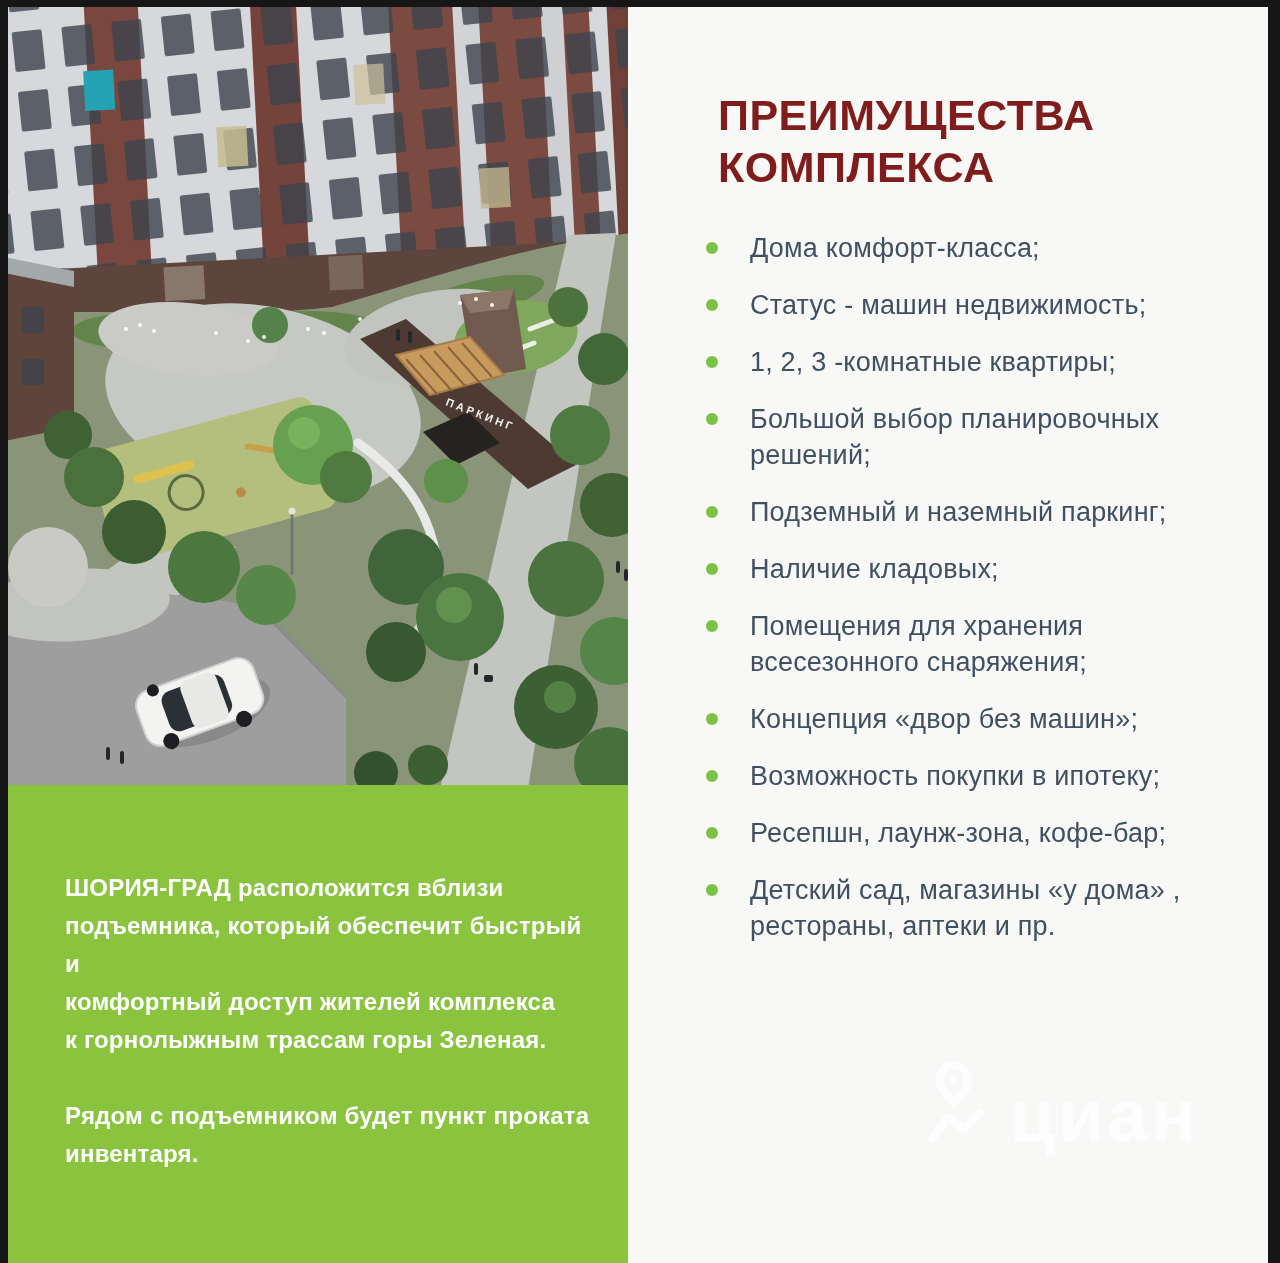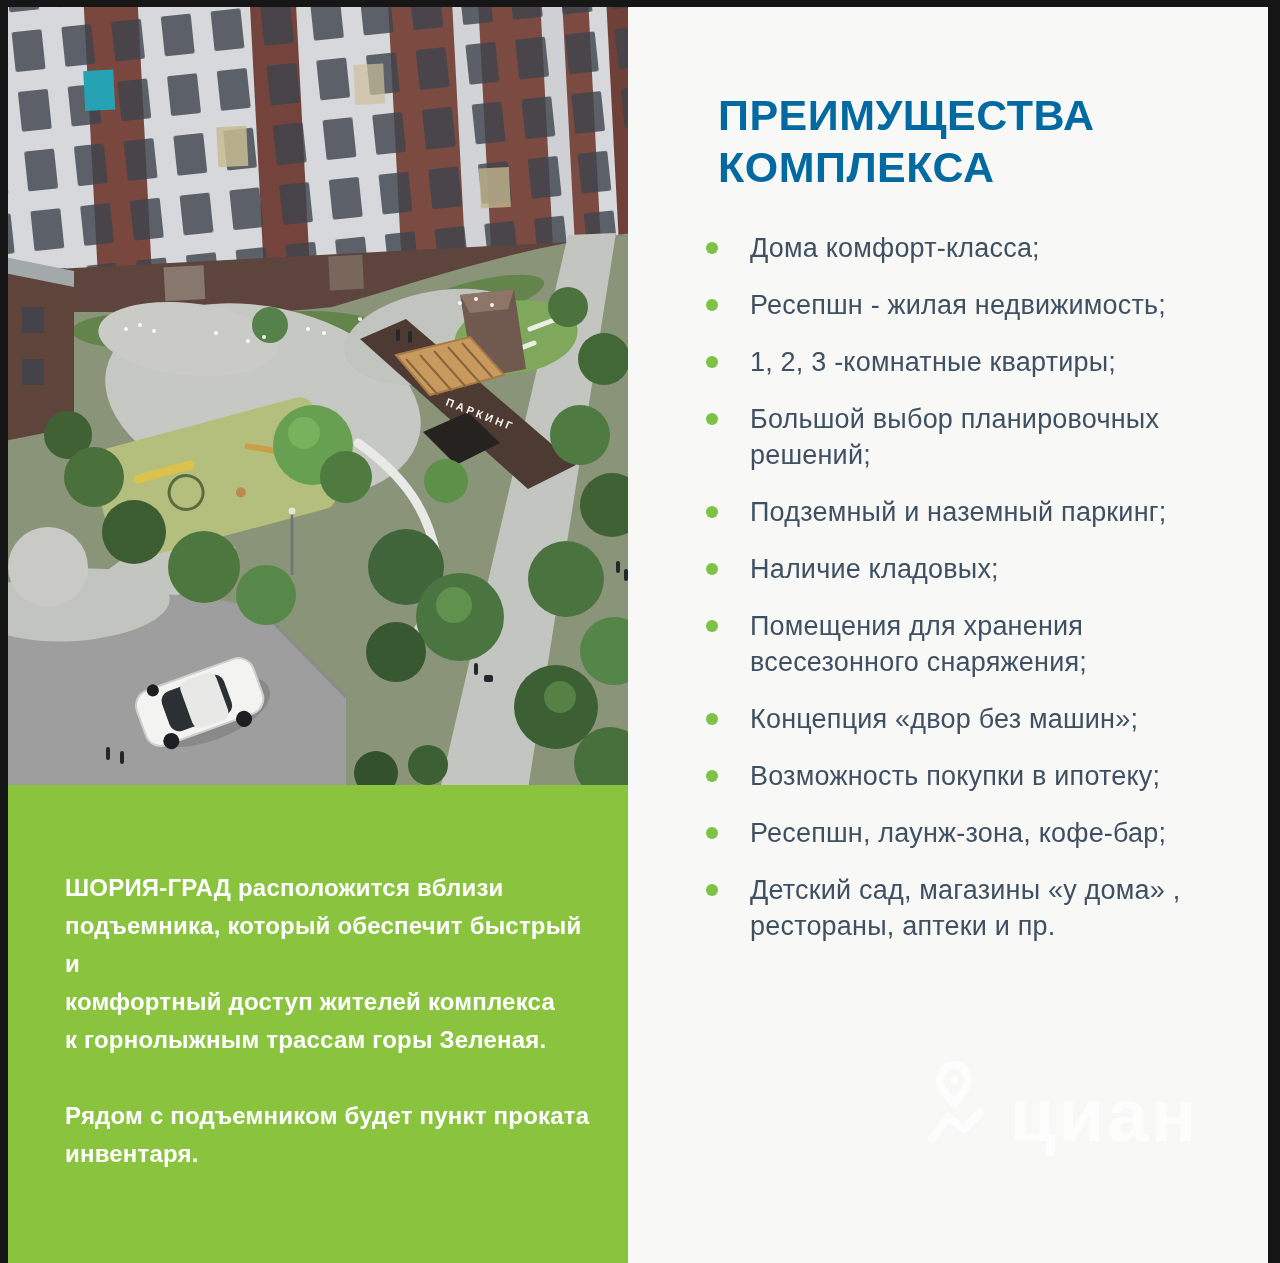--- a/index.html
+++ b/index.html
@@ -24,21 +24,21 @@
   .green-panel p{
     margin:0;font-size:24px;line-height:38px;font-weight:bold;
     white-space:pre-line;letter-spacing:0.2px;
   }
   .green-panel p + p{margin-top:38px;}
   
   .right-col{flex:1;position:relative;background:#f8f8f6;}
   .adv-title{
     margin:82px 0 0 90px;
     font-size:43px;line-height:52px;font-weight:bold;
-    color:#0369a1;letter-spacing:0.5px;white-space:pre-line;
+    color:#7f1d1d;letter-spacing:0.5px;white-space:pre-line;
   }
   .adv-list{
     list-style:none;margin:37px 0 0 0;padding:0 0 0 78px;width:560px;
   }
   .adv-list li{display:flex;margin-bottom:21px;}
   .bullet-dot{
     flex:none;width:12px;height:12px;border-radius:50%;
     background:#7cc245;margin-top:12px;
   }
   .li-text{
@@ -243,21 +243,21 @@
     <h1 class="adv-title">ПРЕИМУЩЕСТВА
 КОМПЛЕКСА</h1>
 
     <ul class="adv-list">
       <li>
           <span class="bullet-dot"></span>
           <span class="li-text">Дома комфорт-класса;</span>
         </li>
       <li>
           <span class="bullet-dot"></span>
-          <span class="li-text">Ресепшн - жилая недвижимость;</span>
+          <span class="li-text">Статус - машин недвижимость;</span>
         </li>
       <li>
           <span class="bullet-dot"></span>
           <span class="li-text">1, 2, 3 -комнатные квартиры;</span>
         </li>
       <li>
           <span class="bullet-dot"></span>
           <span class="li-text">Большой выбор планировочных
 решений;</span>
         </li>

